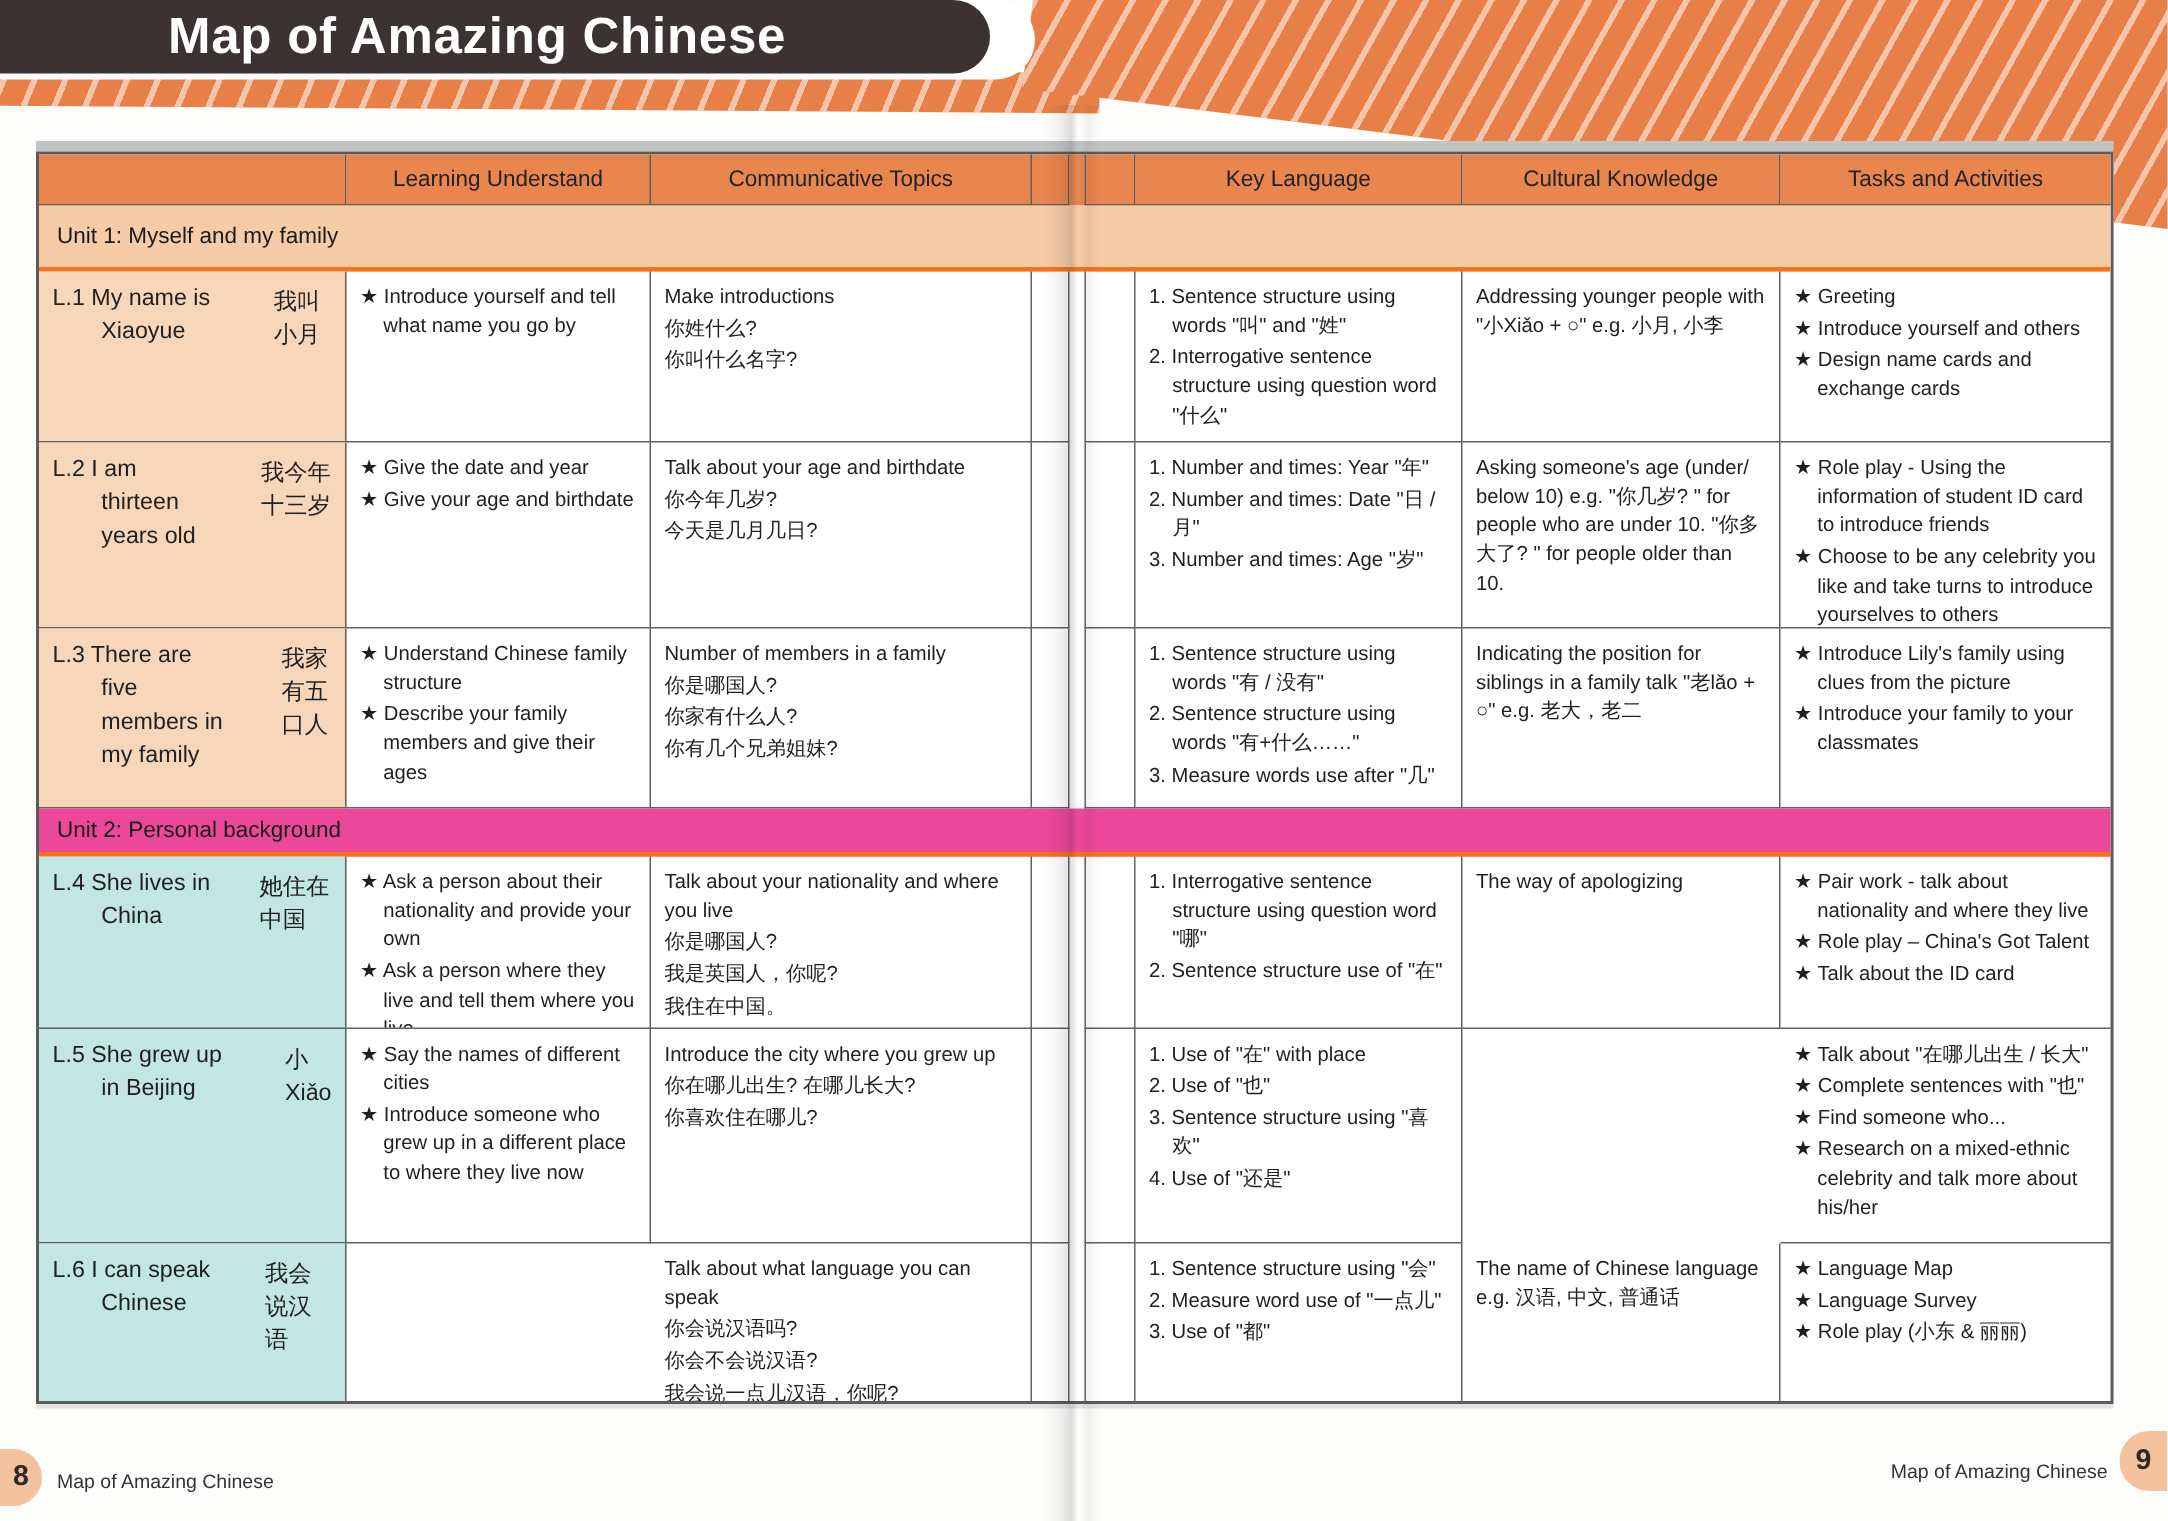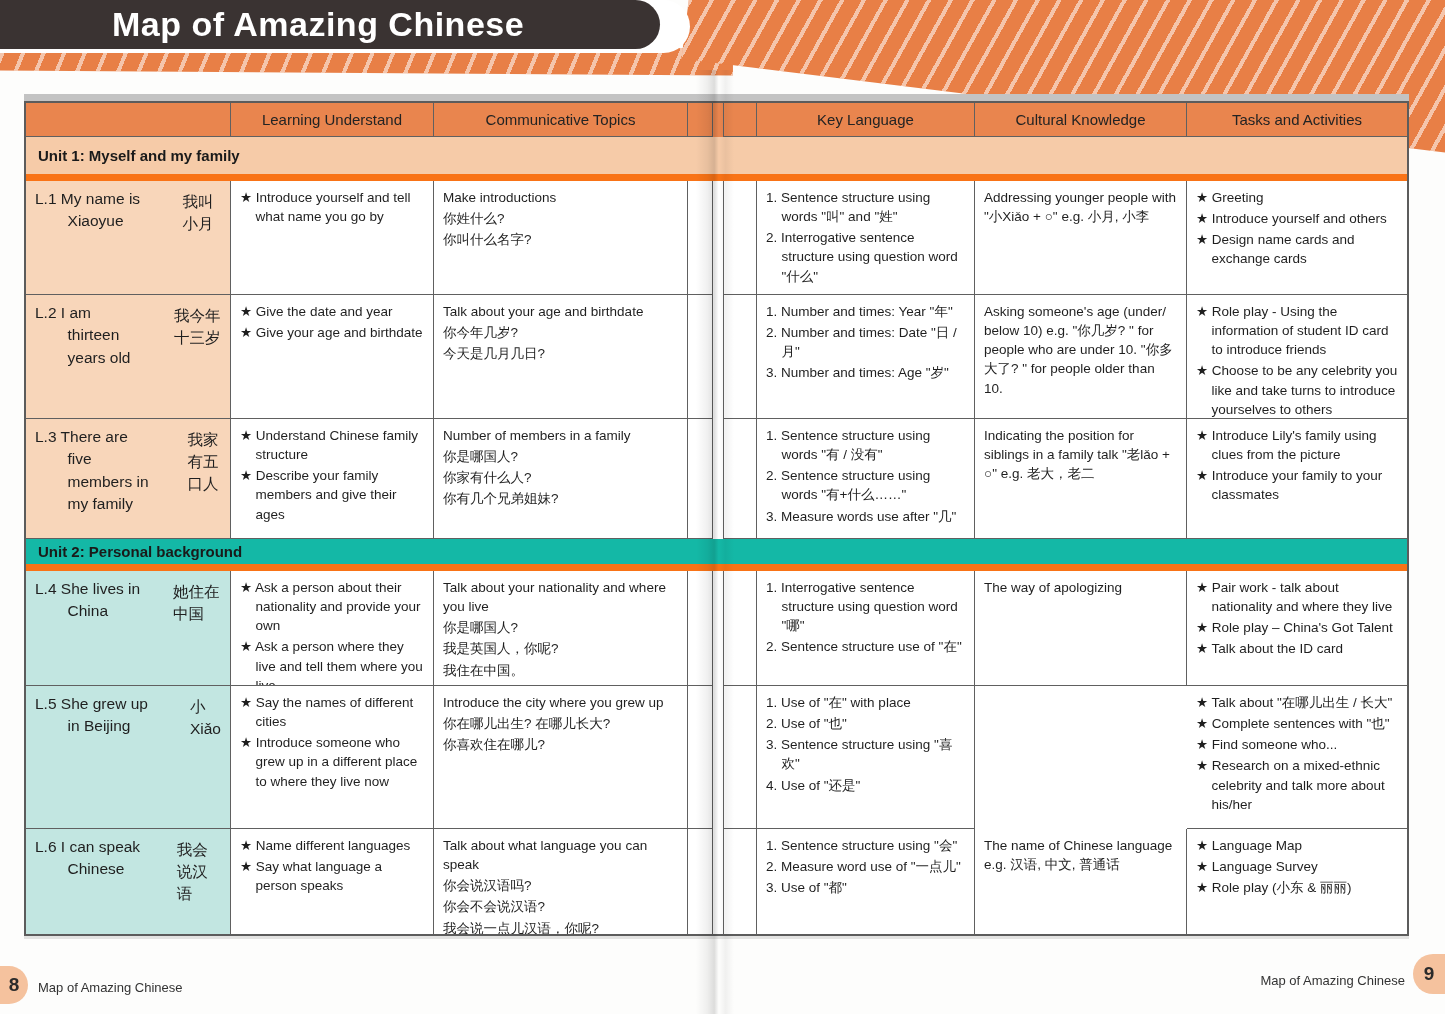--- a/index.html
+++ b/index.html
@@ -45,24 +45,24 @@
   .cell {
     border-right:1px solid #606060; border-bottom:1px solid #606060;
     padding:7px 9px; font-size:13.5px; line-height:1.42; overflow:hidden;
   }
   .head {
     background:#E9854E; display:flex; align-items:center; justify-content:center;
     font-size:15px; padding:0 4px; text-align:center; color:#232323;
   }
   .band {
     border-right:none; padding:0 0 0 12px; display:flex; align-items:center;
-    font-size:15px; color:#1a1a1a; border-bottom:7px solid #f97316;font-weight:bold;
+    font-size:15px; color:#1a1a1a; border-bottom:3px solid #f97316;
   }
   .u1bg { background:#F6CBA8; }
-  .u2bg { background:#14b8a6; }
+  .u2bg { background:#ec4899; }
   .label { display:flex; flex-direction:row; justify-content:center; }
   .label.u1 { background:#F8D6BA; }
   .label.u2 { background:#C2E6E1; }
   .label-en { font-size:15.5px; padding-left:2.1em; text-indent:-2.1em; line-height:1.45; }
   .label-zh { font-size:15.5px; padding-left:2.1em; margin-top:3px; }
   .spine { border:none !important; padding:0; }
   .spine.headbg { background:#E9854E; }
   .gapR { border-left:1px solid #606060; }
   .last-col { border-right:none; }
   .last-row { border-bottom:none; }
@@ -248,24 +248,20 @@
       <div class="li hang">★ Talk about "在哪儿出生 / 长大"</div>
       <div class="li hang">★ Complete sentences with "也"</div>
       <div class="li hang">★ Find someone who...</div>
       <div class="li hang">★ Research on a mixed-ethnic celebrity and talk more about his/her</div>
     </div>
 
   <div class="cell label u2 last-row" style="grid-area:9/1/10/2">
     <div class="label-en">L.6 I can speak Chinese</div>
     <div class="label-zh">我会说汉语</div>
   </div>
-  <div class="cell last-row" style="grid-area:9/2/10/3">
-      <div class="li hang">★ Name different languages</div>
-      <div class="li hang">★ Say what language a person speaks</div>
-    </div>
   <div class="cell last-row" style="grid-area:9/3/10/4">
       <div class="li">Talk about what language you can speak</div>
       <div class="li">你会说汉语吗?</div>
       <div class="li">你会不会说汉语?</div>
       <div class="li">我会说一点儿汉语，你呢?</div>
     </div>
   <div class="cell last-row" style="grid-area:9/4/10/5"></div>
   <div class="cell spine" style="grid-area:9/5/10/6"></div>
   <div class="cell gapR last-row" style="grid-area:9/6/10/7"></div>
   <div class="cell last-row" style="grid-area:9/7/10/8">

